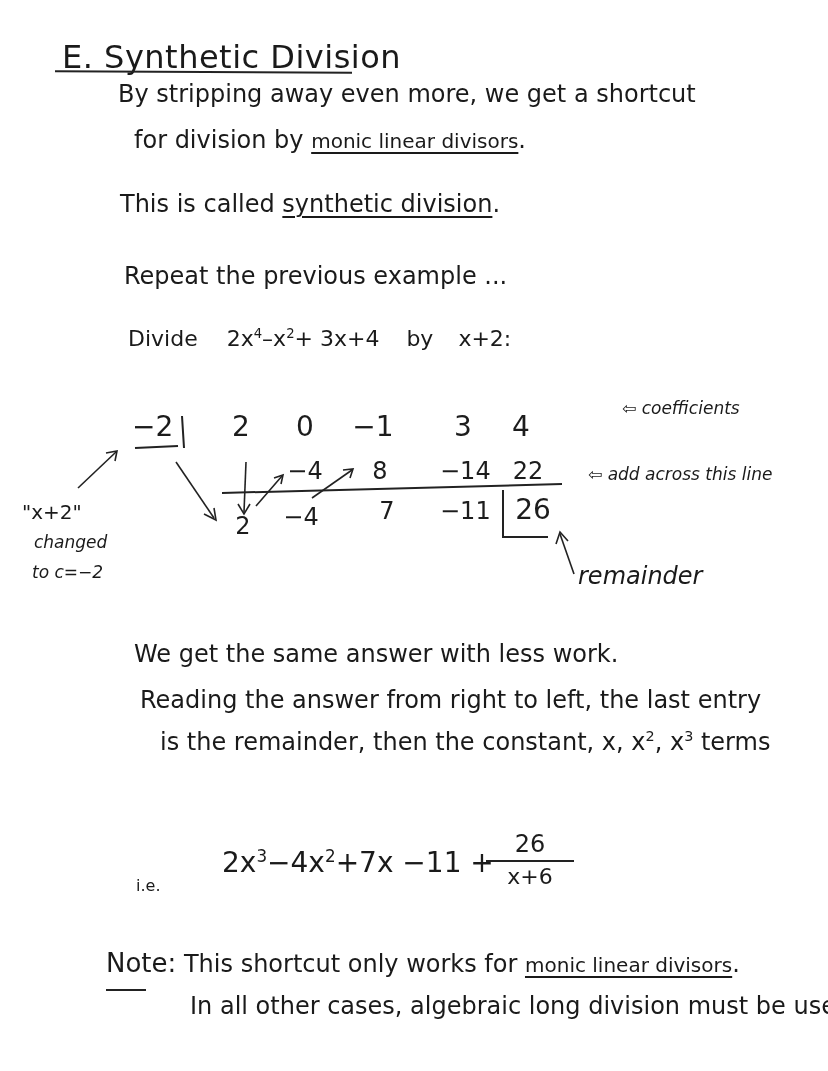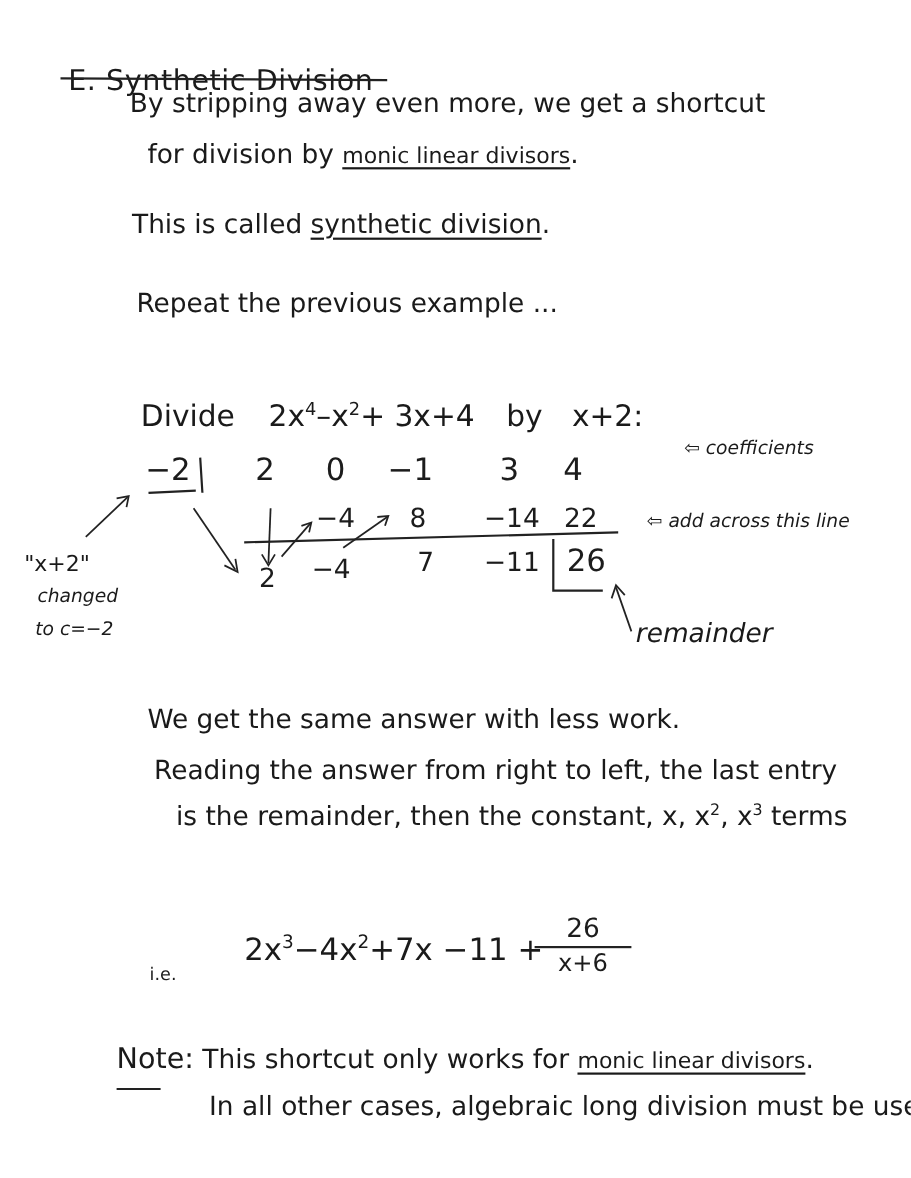--- a/index.html
+++ b/index.html
@@ -1,21 +1,21 @@
 <!DOCTYPE html>
 <html><head>
 <meta charset="utf-8">
 <style>
   html, body { margin: 0; padding: 0; background: #ffffff; }
   body {
     width: 828px; height: 1071px; position: relative; overflow: hidden;
     font-family: "DejaVu Sans", sans-serif; color: #1c1c1c;
   }
   .hw { position: absolute; white-space: nowrap; font-family: "DejaVu Sans", sans-serif; color: #1a1a1a; }
-  .title { left: 62px; top: 38px; font-size: 26px; letter-spacing: 0.5px; margin-top: 21px; }
+  .title { left: 62px; top: 38px; font-size: 32px; letter-spacing: 0.5px; }
   .title-ul { position: absolute; left: 55px; top: 71px; width: 297px; height: 2px; background: #222; transform: rotate(0.3deg); }
   .p { font-size: 24px; }
   .u { text-decoration: underline; text-underline-offset: 4px; text-decoration-thickness: 1.5px; }
   .small { font-size: 17px; }
   sup { font-size: 0.6em; }
   .num { position: absolute; font-size: 28px; text-align: center; width: 50px; }
   .num-sm { position: absolute; font-size: 24px; text-align: center; width: 50px; }
   .frac { position: absolute; left: 486px; top: 830px; width: 88px; text-align: center; }
   .frac .n { font-size: 24px; display: block; }
   .frac .bar { height: 2px; background: #222; margin: 2px 0; }
@@ -32,21 +32,21 @@
 <div class="hw p" style="left:134px; top:126px;">
   <span>for division by </span><span class="u small" style="font-size:20px;">monic linear divisors</span><span>.</span>
 </div>
 
 <div class="hw p" style="left:120px; top:190px;">
   <span>This is called </span><span class="u">synthetic division</span><span>.</span>
 </div>
 
 <div class="hw p" style="left:124px; top:262px;">Repeat the previous example ...</div>
 
-<div class="hw" style="left:128px; top:326px; font-size:27px;margin-top:36px;">
+<div class="hw" style="left:128px; top:326px; font-size:22px;">
   <span>Divide</span>
   <span style="margin-left:22px;"><span>2x</span><sup>4</sup><span>–x</span><sup>2</sup><span>+ 3x+4</span></span>
   <span style="margin-left:20px;">by</span>
   <span style="margin-left:18px;">x+2:</span>
 </div>
 
 <div class="hw" style="left:132px; top:410px; font-size:28px;">−2</div>
 
 <div class="num" style="left:216px; top:410px;">2</div>
 <div class="num" style="left:280px; top:410px;">0</div>

